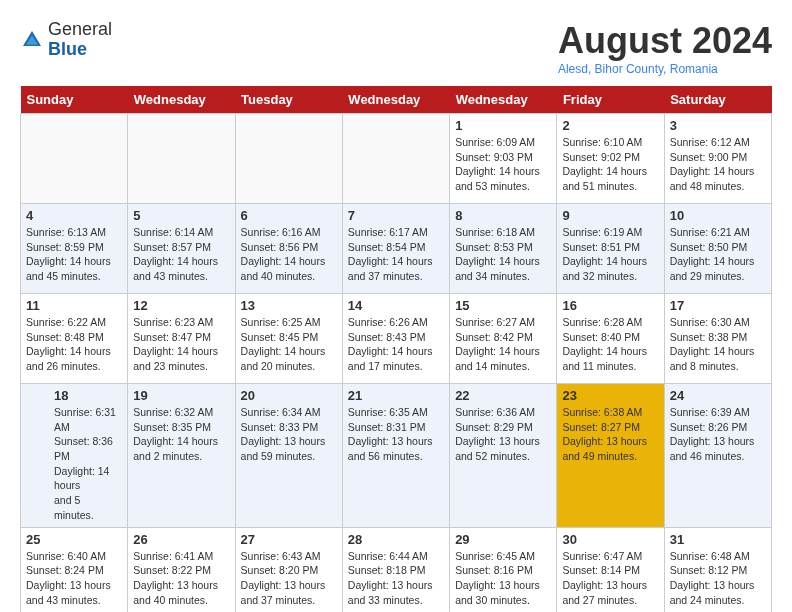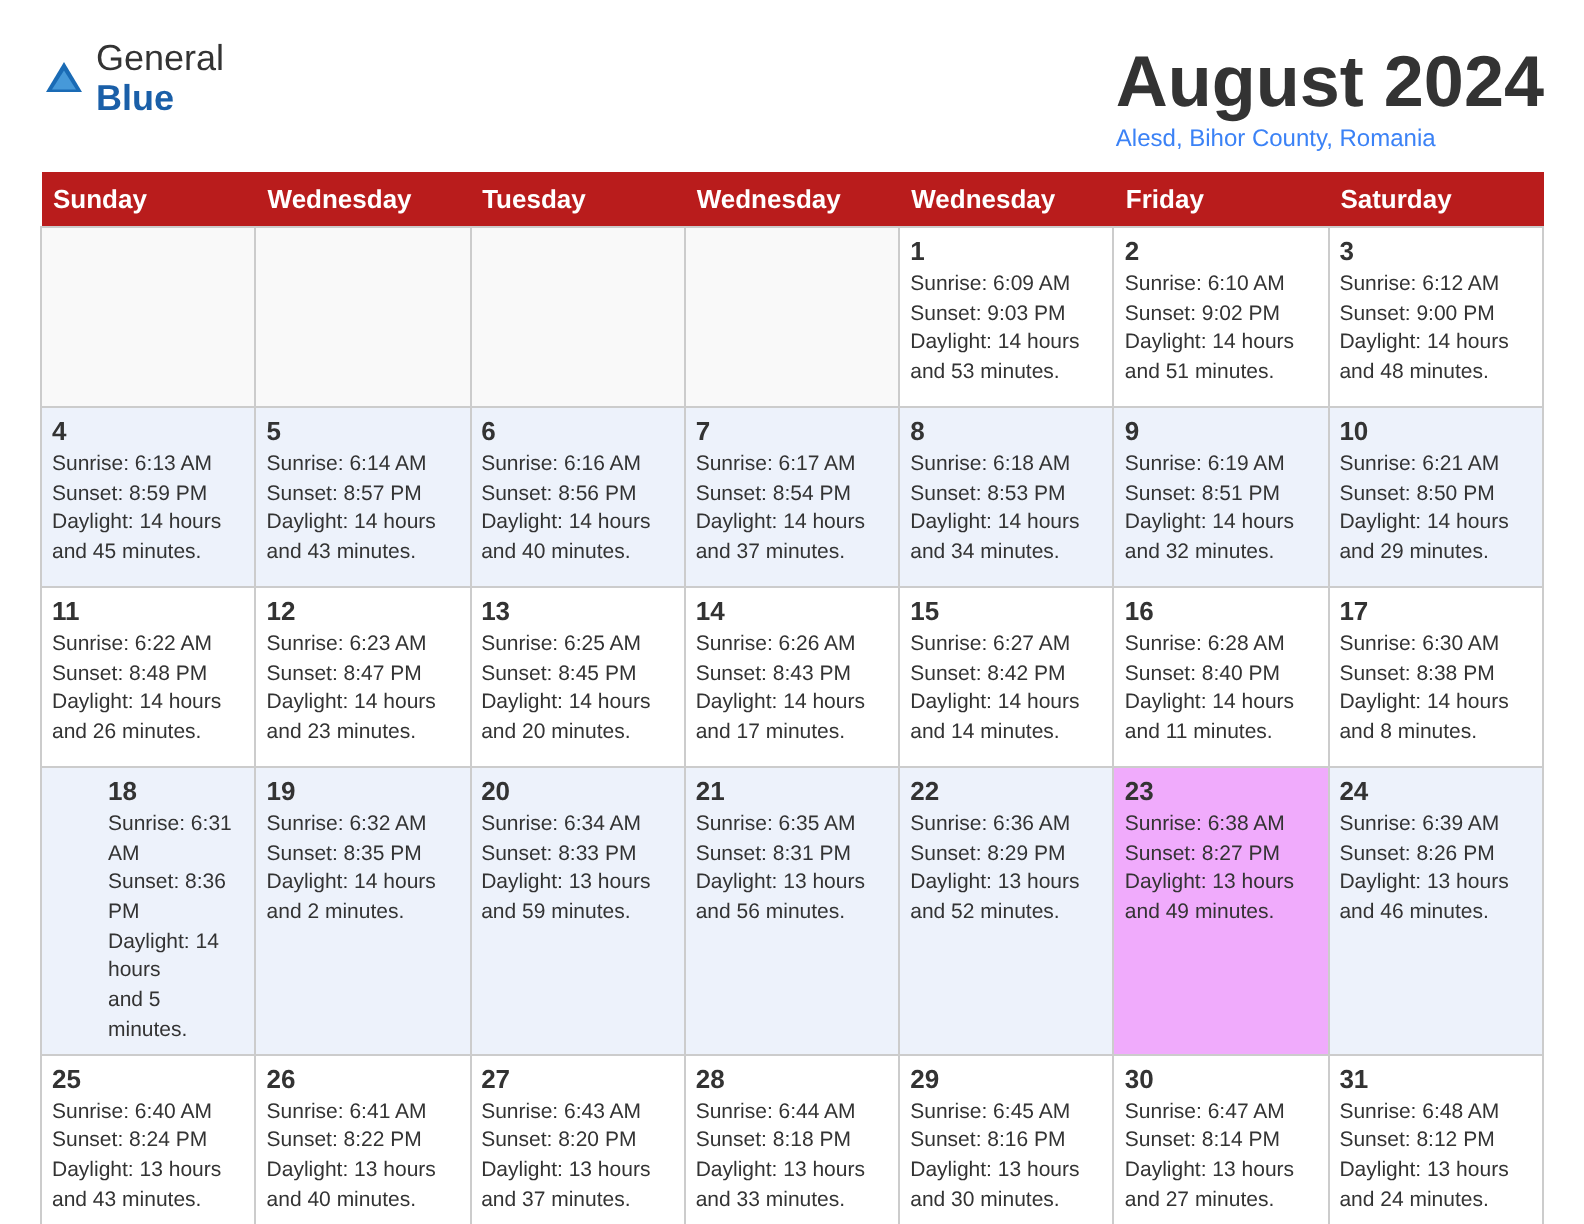--- a/index.html
+++ b/index.html
@@ -288,21 +288,21 @@
 Daylight: 13 hours
 and 56 minutes.</div>
         </td>
         <td style="background-color: rgb(237, 242, 251); height: 90px;">
           <span class="day-num">22</span>
           <div class="day-info" style="white-space: pre-line;">Sunrise: 6:36 AM
 Sunset: 8:29 PM
 Daylight: 13 hours
 and 52 minutes.</div>
         </td>
-        <td style="background-color: #f0abfc; height: 90px;">
+        <td style="background-color: #eab308; height: 90px;">
           <span class="day-num">23</span>
           <div class="day-info" style="white-space: pre-line;">Sunrise: 6:38 AM
 Sunset: 8:27 PM
 Daylight: 13 hours
 and 49 minutes.</div>
         </td>
         <td style="background-color: rgb(237, 242, 251); height: 90px;">
           <span class="day-num">24</span>
           <div class="day-info" style="white-space: pre-line;">Sunrise: 6:39 AM
 Sunset: 8:26 PM

